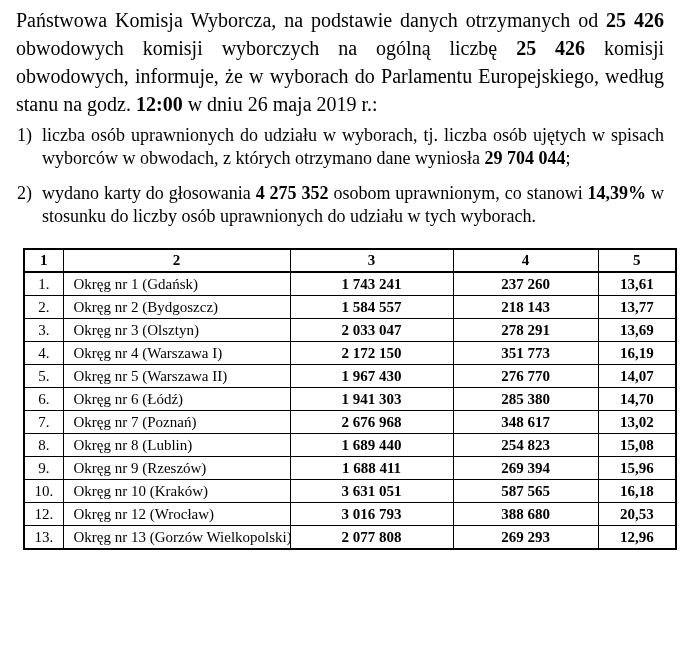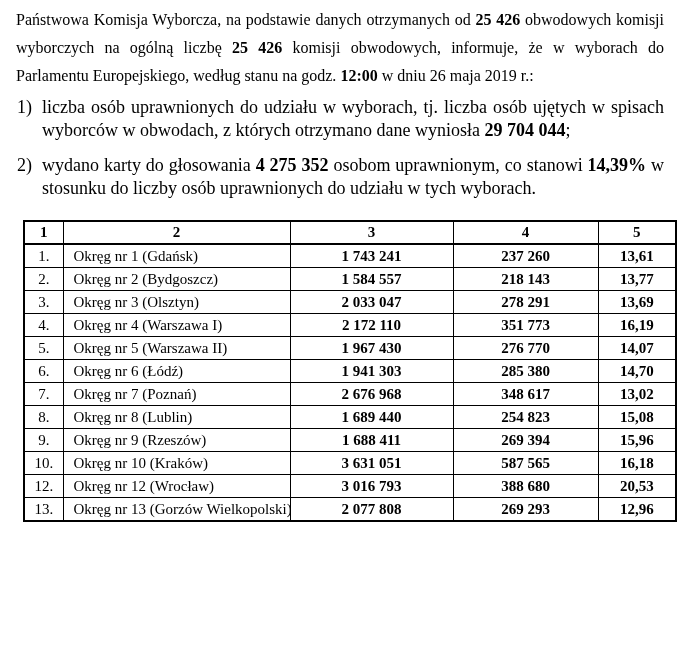--- a/index.html
+++ b/index.html
@@ -14,21 +14,21 @@
     position: relative;
     width: 681px;
     height: 647px;
     font-family: "Liberation Serif", serif;
     color: #000000;
     background: #ffffff;
   }
   .intro {
     margin: 6px 17px 0 16px;
     text-align: justify;
-    font-size: 16px;
+    font-size: 20px;
     line-height: 28px;
   }
   .list {
     margin-top: 6px;
   }
   .list-item {
     position: relative;
     margin: 0 17px 0 42px;
     text-align: justify;
     font-size: 18px;
@@ -157,21 +157,21 @@
         <tr>
           <td class="lp">3.</td>
           <td class="district">Okręg nr 3 (Olsztyn)</td>
           <td class="num">2 033 047</td>
           <td class="num">278 291</td>
           <td class="num">13,69</td>
         </tr>
         <tr>
           <td class="lp">4.</td>
           <td class="district">Okręg nr 4 (Warszawa I)</td>
-          <td class="num">2 172 110</td>
+          <td class="num">2 172 150</td>
           <td class="num">351 773</td>
           <td class="num">16,19</td>
         </tr>
         <tr>
           <td class="lp">5.</td>
           <td class="district">Okręg nr 5 (Warszawa II)</td>
           <td class="num">1 967 430</td>
           <td class="num">276 770</td>
           <td class="num">14,07</td>
         </tr>

